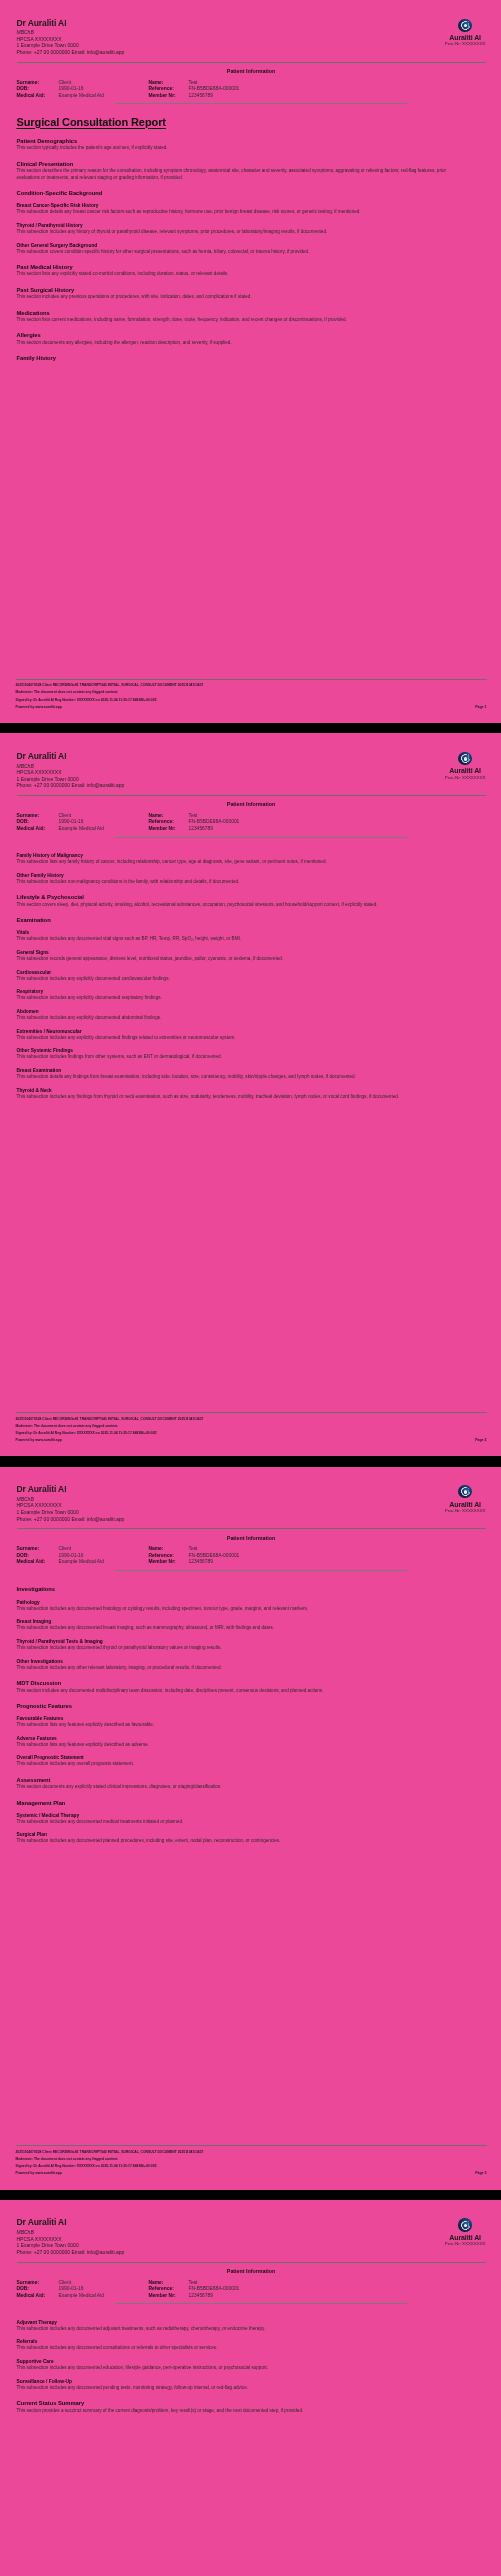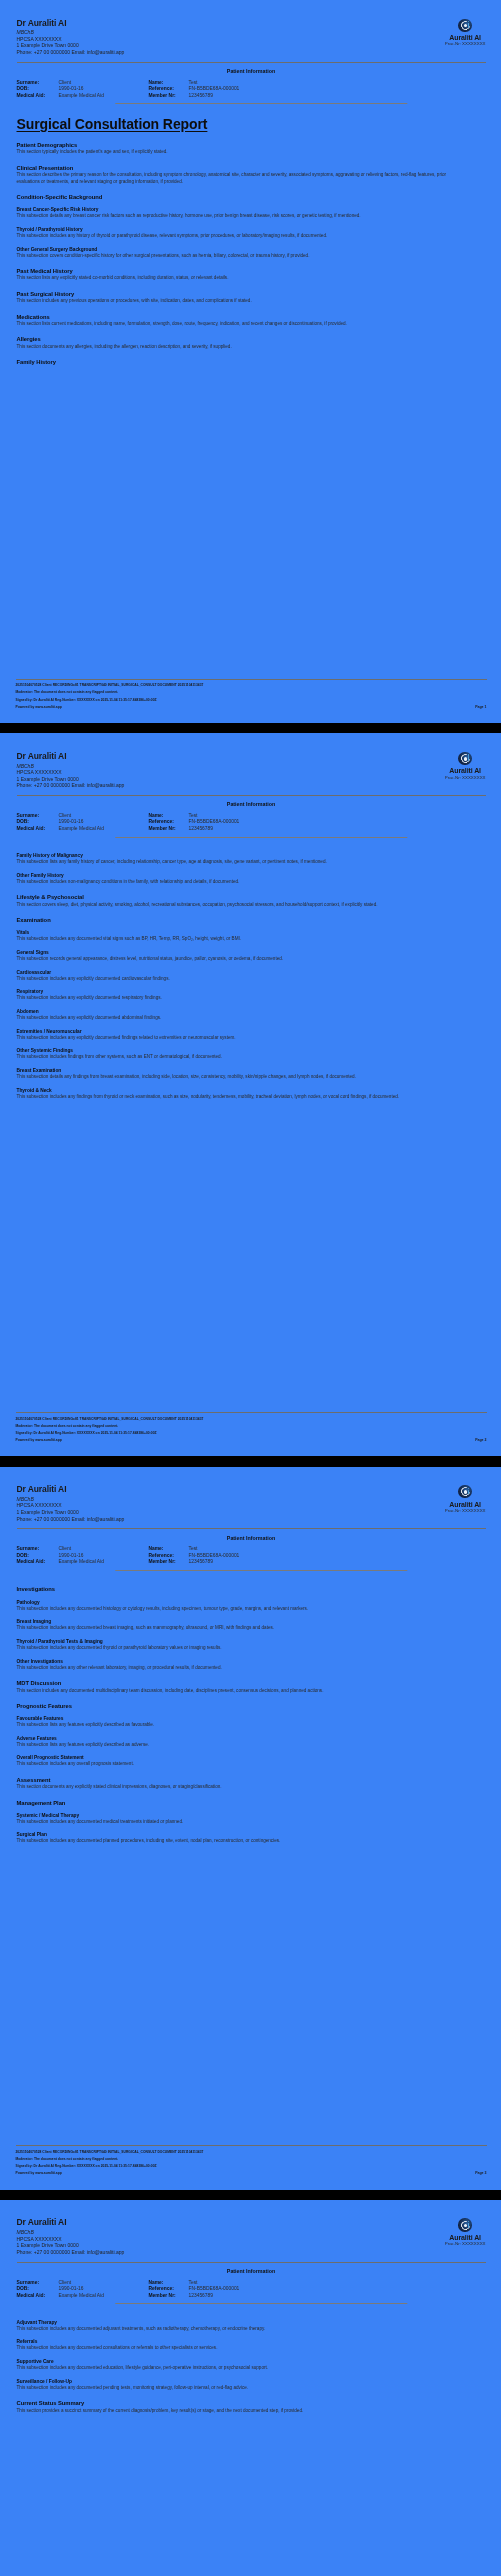--- a/index.html
+++ b/index.html
@@ -9,21 +9,21 @@
     -webkit-font-smoothing: antialiased;
   }
   #root {
     width: 502px;
     margin: 0 auto;
     background: #000;
   }
   .page {
     width: 502px;
     height: 723px;
-    background: #3b82f6;
+    background: #ec4899;
     position: relative;
     padding: 17.5px 15.5px 0 15.5px;
     overflow: hidden;
   }
   .gap { width: 502px; height: 10.3px; background: #000; }
 
   
   .letterhead {
     display: flex;
     justify-content: space-between;
@@ -126,21 +126,21 @@
   .rule-mid {
     border-top: 0.8px solid #7a7a7a;
     width: 62%;
     margin: 5.7px auto 0 auto;
     transform: translateX(10.3px);
   }
 
   
   .body { padding: 0 1px; }
   h1.report-title {
-    font-size: 14px;
+    font-size: 11px;
     font-weight: bold;
     color: #0d0d0d;
     text-decoration: underline;
     text-underline-offset: 1.5px;
     margin: 11.3px 0 10.3px 0;
     letter-spacing: -0.1px;
   }
   h2.sec {
     font-size: 5.8px;
     font-weight: bold;

